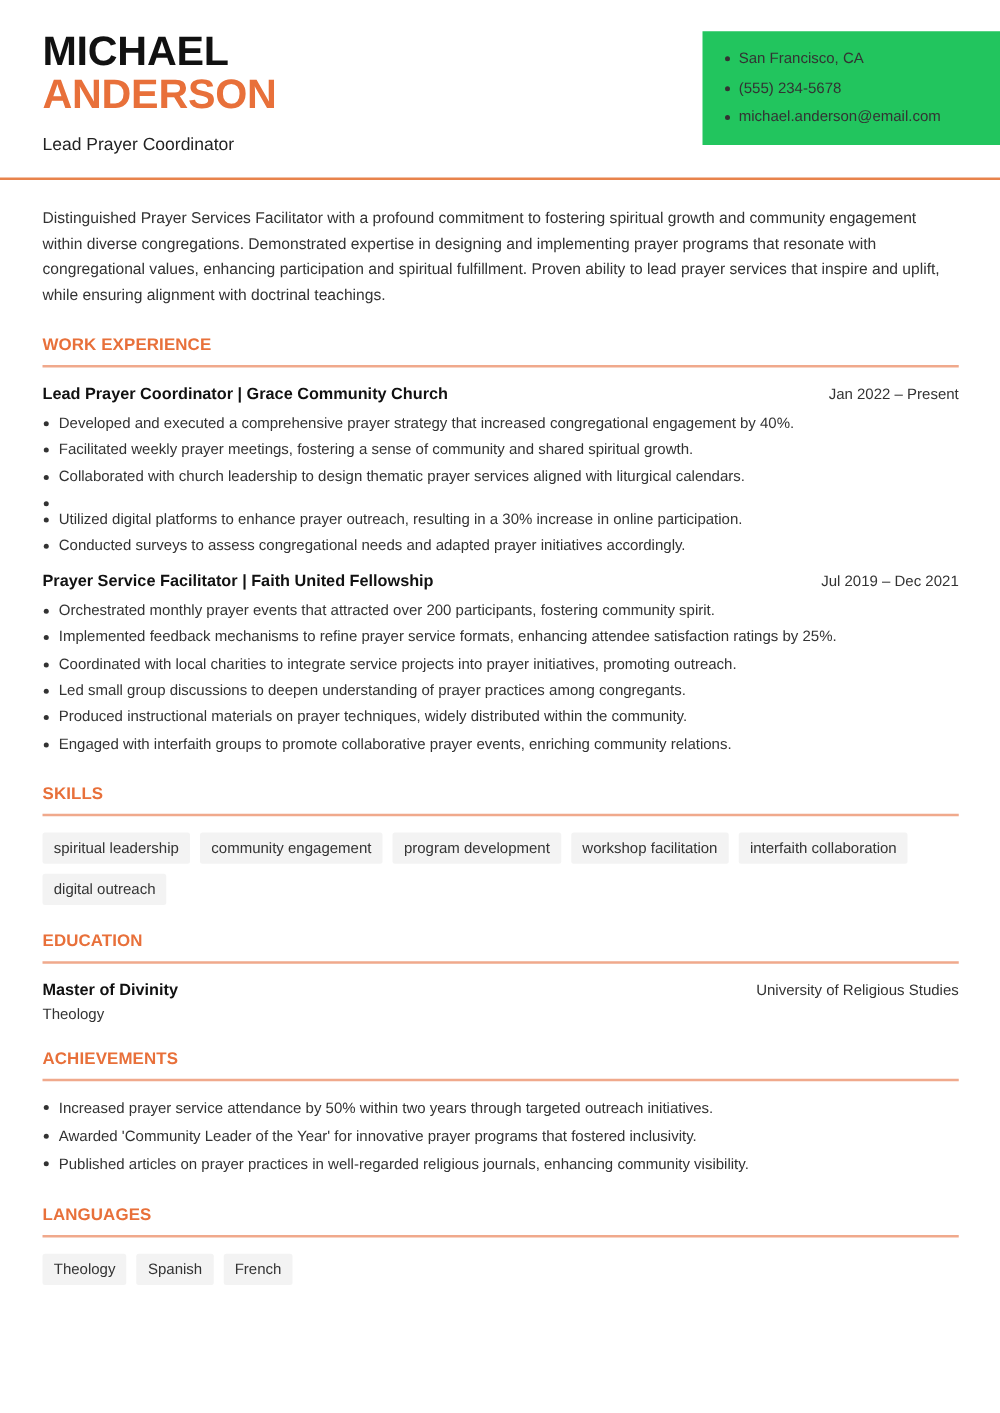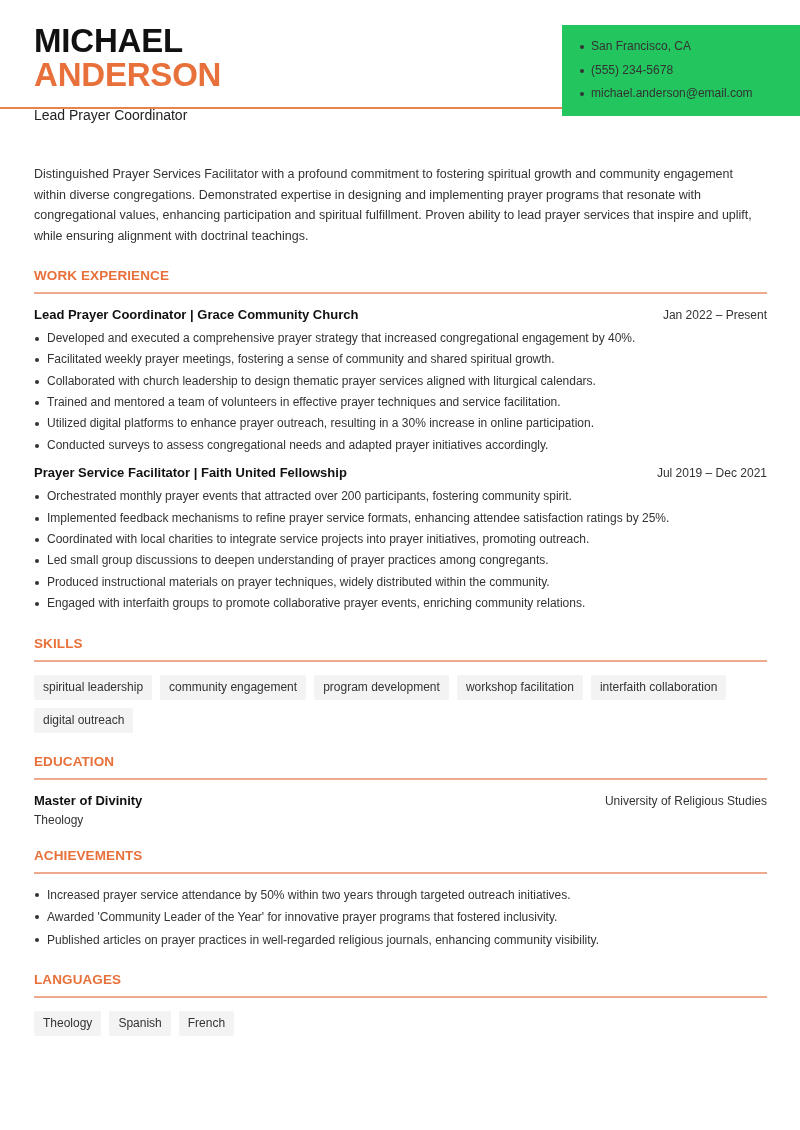--- a/index.html
+++ b/index.html
@@ -5,21 +5,21 @@
     * { box-sizing: border-box; margin: 0; padding: 0; }
     html, body { width: 800px; height: 1130px; background: #ffffff; }
     body {
       font-family: "Liberation Sans", "DejaVu Sans", sans-serif;
       color: #333333;
       position: relative;
       overflow: hidden;
     }
     .header {
       position: relative;
-      height: 109px;
+      height: 144px;
       border-bottom: 2px solid #e8834c;
     }
     .name-block {
       position: absolute;
       left: 34px;
       top: 24px;
     }
     .name-first {
       font-size: 33px;
       font-weight: 700;
@@ -188,21 +188,20 @@
         <li>
             <span class="bullet"></span>
             <span>Facilitated weekly prayer meetings, fostering a sense of community and shared spiritual growth.</span>
           </li>
         <li>
             <span class="bullet"></span>
             <span>Collaborated with church leadership to design thematic prayer services aligned with liturgical calendars.</span>
           </li>
         <li>
             <span class="bullet"></span>
-            <span>Trained and mentored a team of volunteers in effective prayer techniques and service facilitation.</span>
           </li>
         <li>
             <span class="bullet"></span>
             <span>Utilized digital platforms to enhance prayer outreach, resulting in a 30% increase in online participation.</span>
           </li>
         <li>
             <span class="bullet"></span>
             <span>Conducted surveys to assess congregational needs and adapted prayer initiatives accordingly.</span>
           </li>
       </ul>

